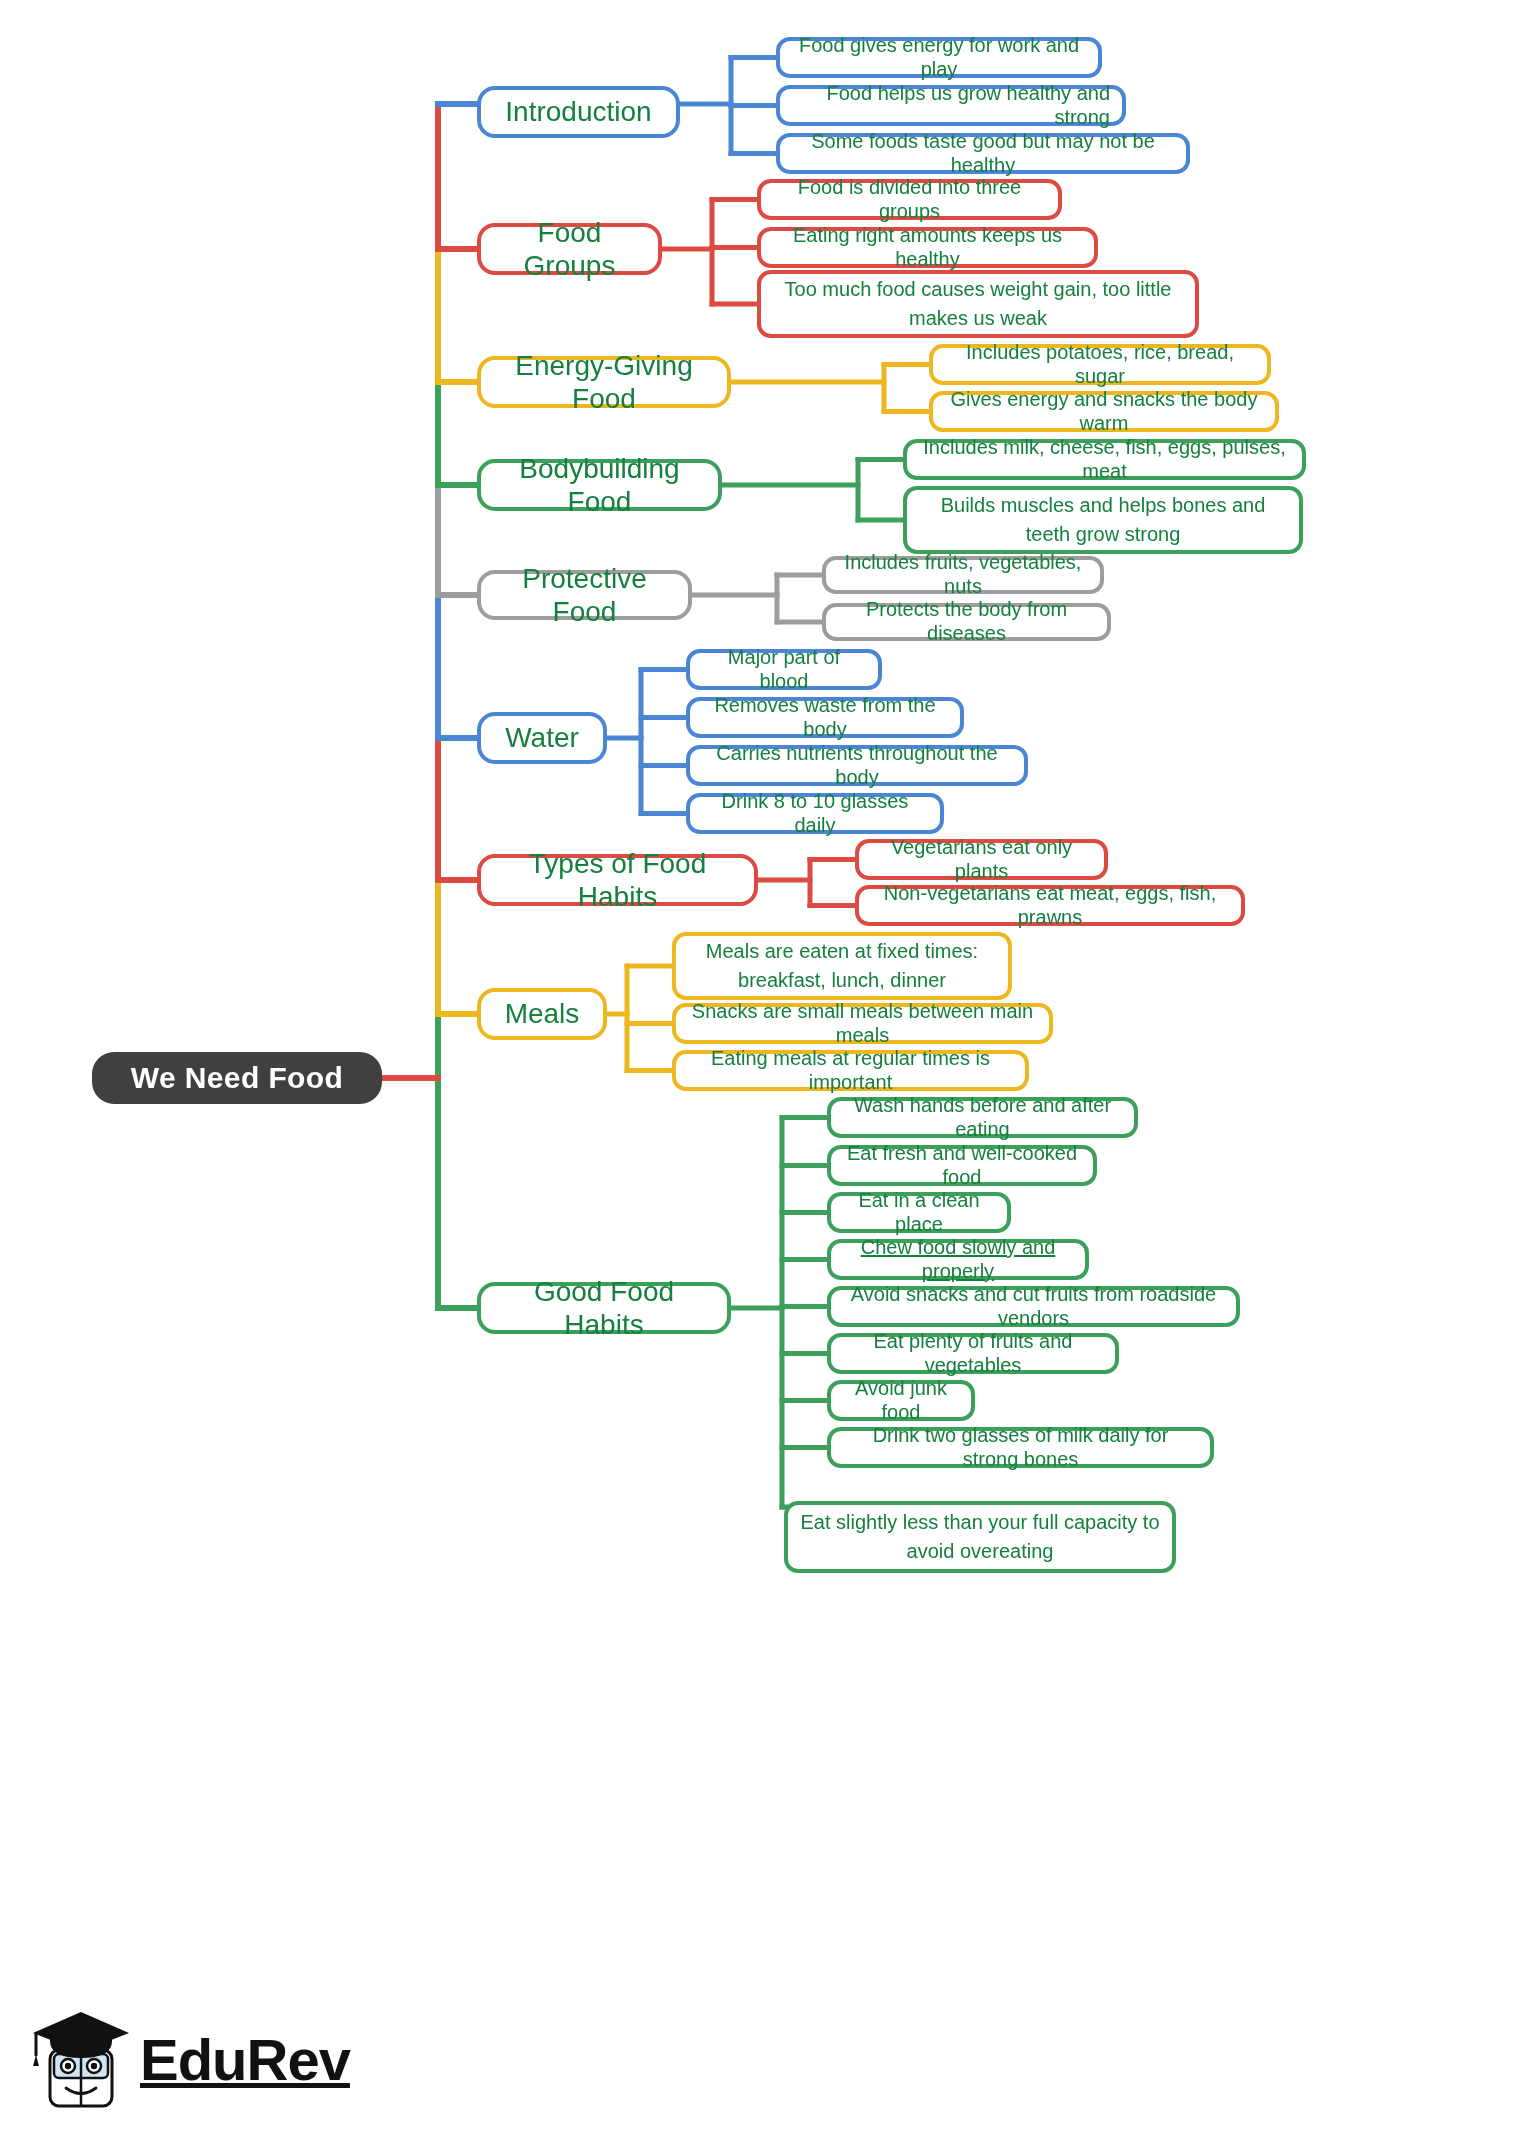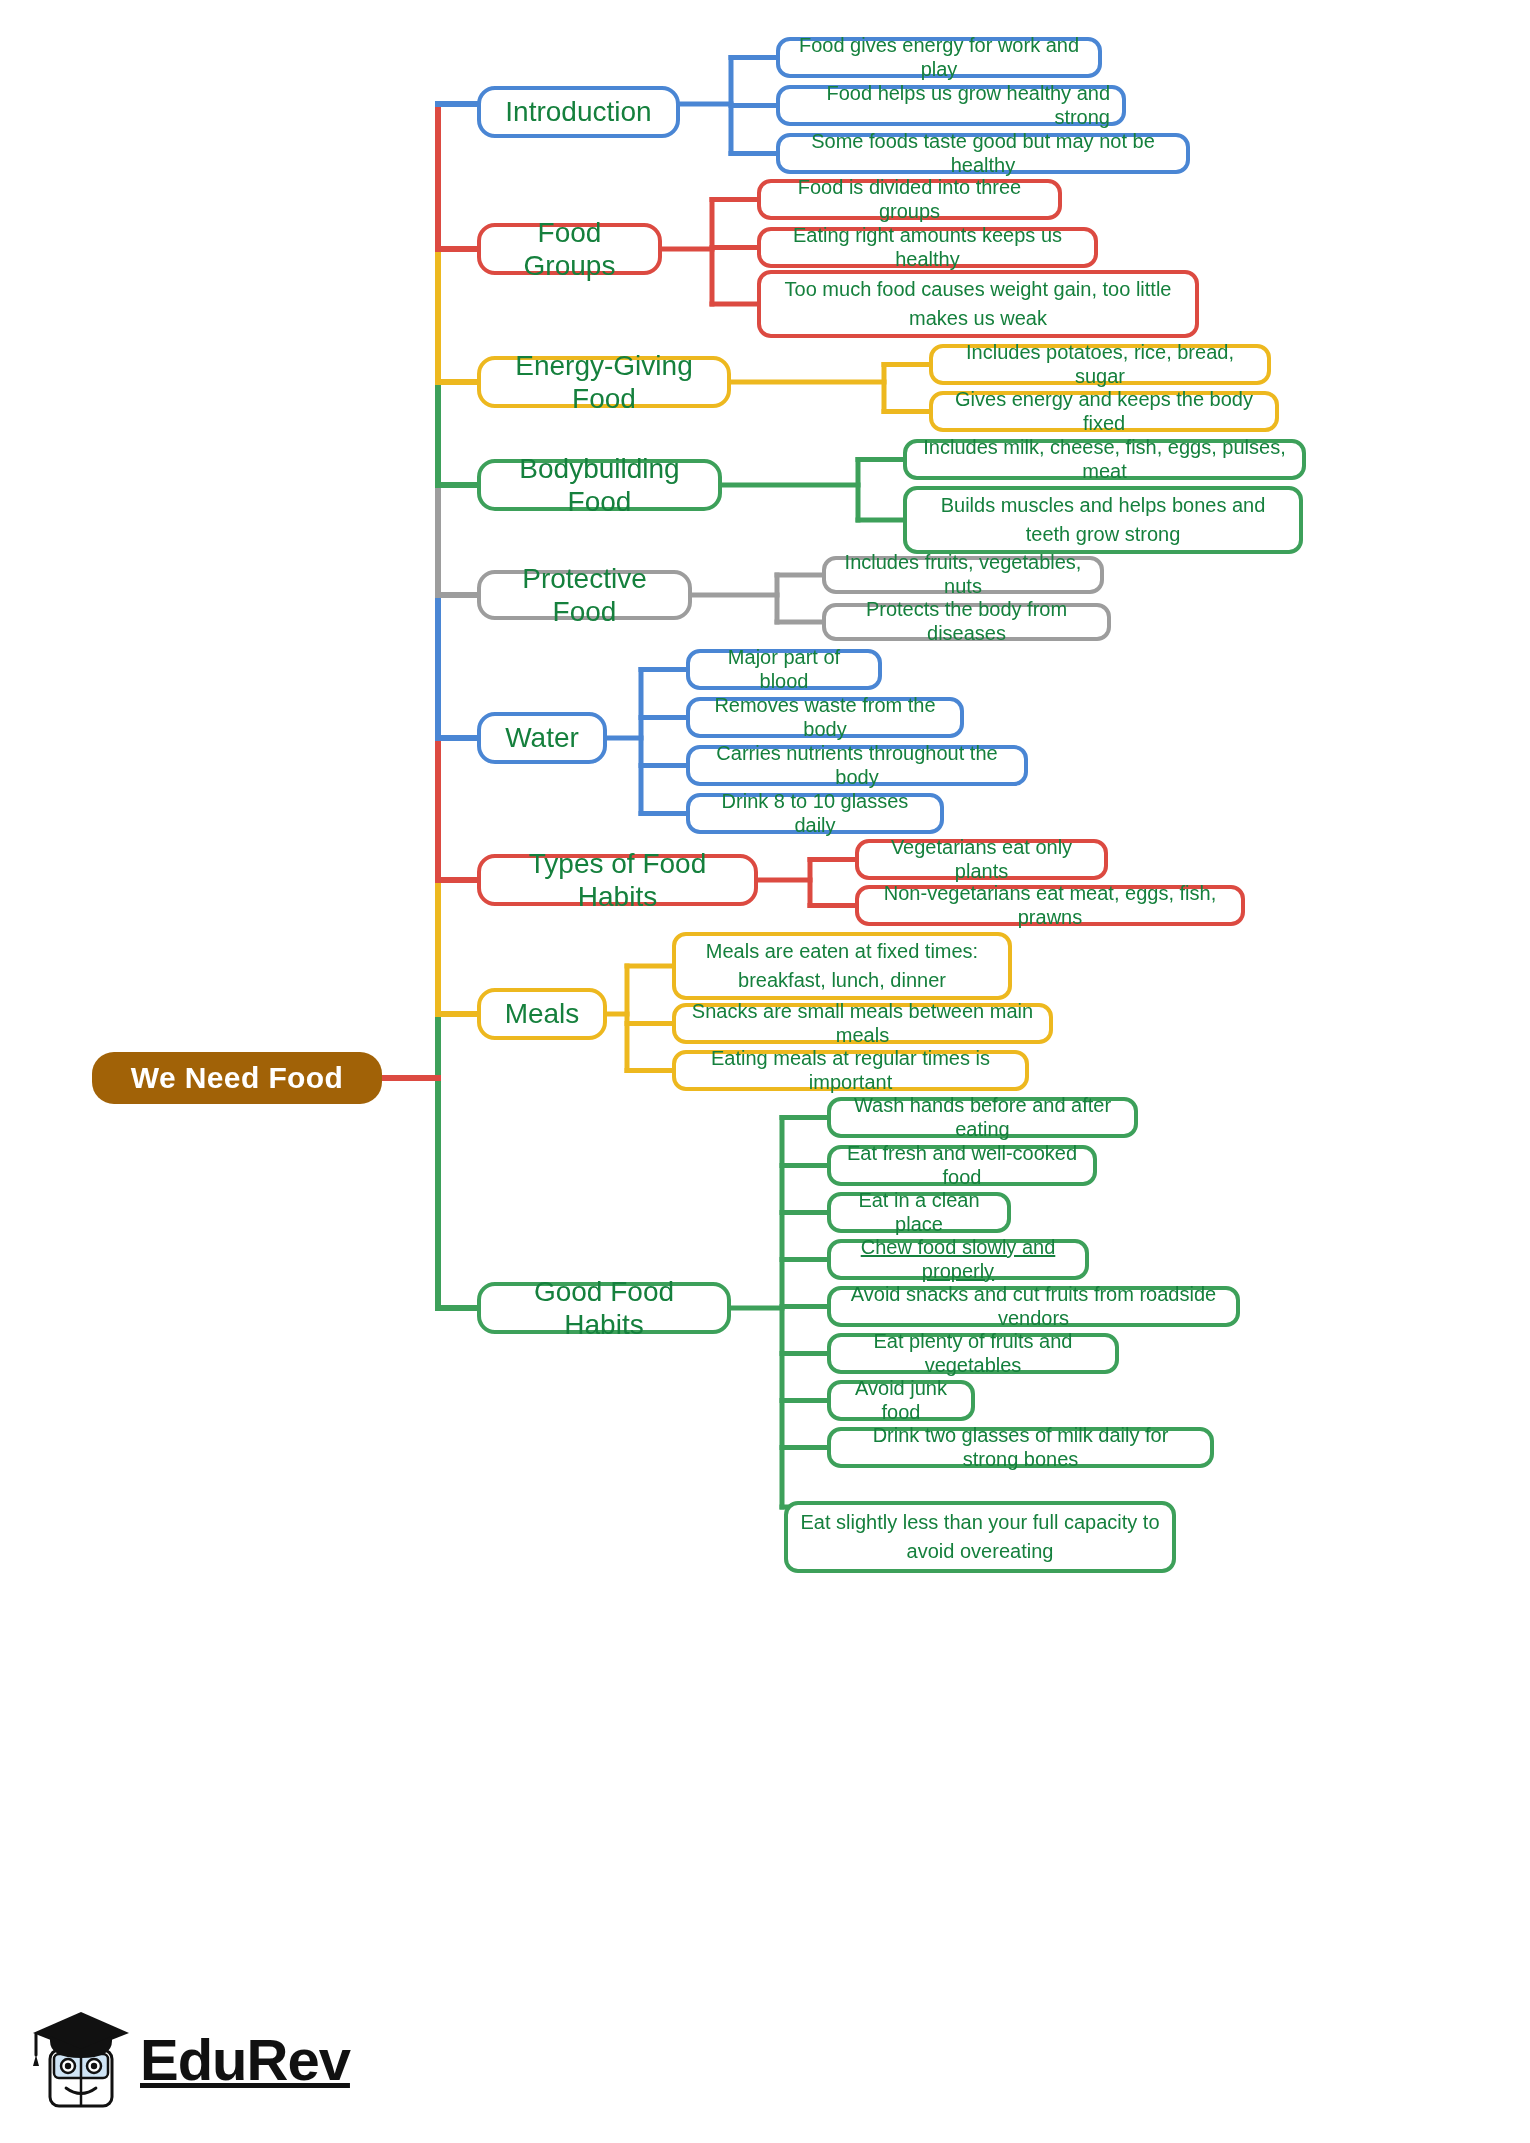--- a/index.html
+++ b/index.html
@@ -17,21 +17,21 @@
     box-sizing:border-box;
     background:#ffffff;
     border-style:solid;
     display:flex;align-items:center;justify-content:center;
     text-align:center;
     color:#15803d;
     line-height:1.18;
   }
   
   .root{
-    background:#a16207;color:#ffffff;
+    background:#404040;color:#ffffff;
     border:none;border-radius:22px;
     font-size:30px;font-weight:bold;
     letter-spacing:0.4px;
     padding:0 16px;
   }
   
   .branch{
     border-width:4px;border-radius:18px;
     font-size:28px;font-weight:400;
     padding:0 14px;
@@ -133,21 +133,21 @@
       <div class="node branch" style="left: 477px; top: 78px; width: 203px; height: 52px; border-color: rgb(74, 134, 212); margin-top: 8px;">Introduction</div>
       <div class="node leaf" style="left: 776px; top: 37px; width: 326px; height: 41px; border-color: rgb(74, 134, 212);">Food gives energy for work and play</div>
       <div class="node leaf" style="left: 776px; top: 85px; width: 350px; height: 41px; border-color: rgb(74, 134, 212); text-align: right;">Food helps us grow healthy and strong</div>
       <div class="node leaf" style="left: 776px; top: 133px; width: 414px; height: 41px; border-color: rgb(74, 134, 212);">Some foods taste good but may not be healthy</div>
       <div class="node branch" style="left: 477px; top: 223px; width: 185px; height: 52px; border-color: rgb(220, 74, 65);">Food Groups</div>
       <div class="node leaf" style="left: 757px; top: 179px; width: 305px; height: 41px; border-color: rgb(220, 74, 65);">Food is divided into three groups</div>
       <div class="node leaf" style="left: 757px; top: 227px; width: 341px; height: 41px; border-color: rgb(220, 74, 65);">Eating right amounts keeps us healthy</div>
       <div class="node leaf two-line" style="left: 757px; top: 270px; width: 442px; height: 68px; border-color: rgb(220, 74, 65);">Too much food causes weight gain, too little makes us weak</div>
       <div class="node branch" style="left: 477px; top: 356px; width: 254px; height: 52px; border-color: rgb(237, 184, 31);">Energy-Giving Food</div>
       <div class="node leaf" style="left: 929px; top: 344px; width: 342px; height: 41px; border-color: rgb(237, 184, 31);">Includes potatoes, rice, bread, sugar</div>
-      <div class="node leaf" style="left: 929px; top: 391px; width: 350px; height: 41px; border-color: rgb(237, 184, 31);">Gives energy and keeps the body fixed</div>
+      <div class="node leaf" style="left: 929px; top: 391px; width: 350px; height: 41px; border-color: rgb(237, 184, 31);">Gives energy and snacks the body warm</div>
       <div class="node branch" style="left: 477px; top: 459px; width: 245px; height: 52px; border-color: rgb(61, 160, 90);">Bodybuilding Food</div>
       <div class="node leaf" style="left: 903px; top: 439px; width: 403px; height: 41px; border-color: rgb(61, 160, 90);">Includes milk, cheese, fish, eggs, pulses, meat</div>
       <div class="node leaf two-line" style="left: 903px; top: 486px; width: 400px; height: 68px; border-color: rgb(61, 160, 90);">Builds muscles and helps bones and teeth grow strong</div>
       <div class="node branch" style="left: 477px; top: 570px; width: 215px; height: 50px; border-color: rgb(157, 157, 157);">Protective Food</div>
       <div class="node leaf" style="left: 822px; top: 556px; width: 282px; height: 38px; border-color: rgb(157, 157, 157);">Includes fruits, vegetables, nuts</div>
       <div class="node leaf" style="left: 822px; top: 603px; width: 289px; height: 38px; border-color: rgb(157, 157, 157);">Protects the body from diseases</div>
       <div class="node branch" style="left: 477px; top: 712px; width: 130px; height: 52px; border-color: rgb(74, 134, 212);">Water</div>
       <div class="node leaf" style="left: 686px; top: 649px; width: 196px; height: 41px; border-color: rgb(74, 134, 212);">Major part of blood</div>
       <div class="node leaf" style="left: 686px; top: 697px; width: 278px; height: 41px; border-color: rgb(74, 134, 212);">Removes waste from the body</div>
       <div class="node leaf" style="left: 686px; top: 745px; width: 342px; height: 41px; border-color: rgb(74, 134, 212);">Carries nutrients throughout the body</div>

